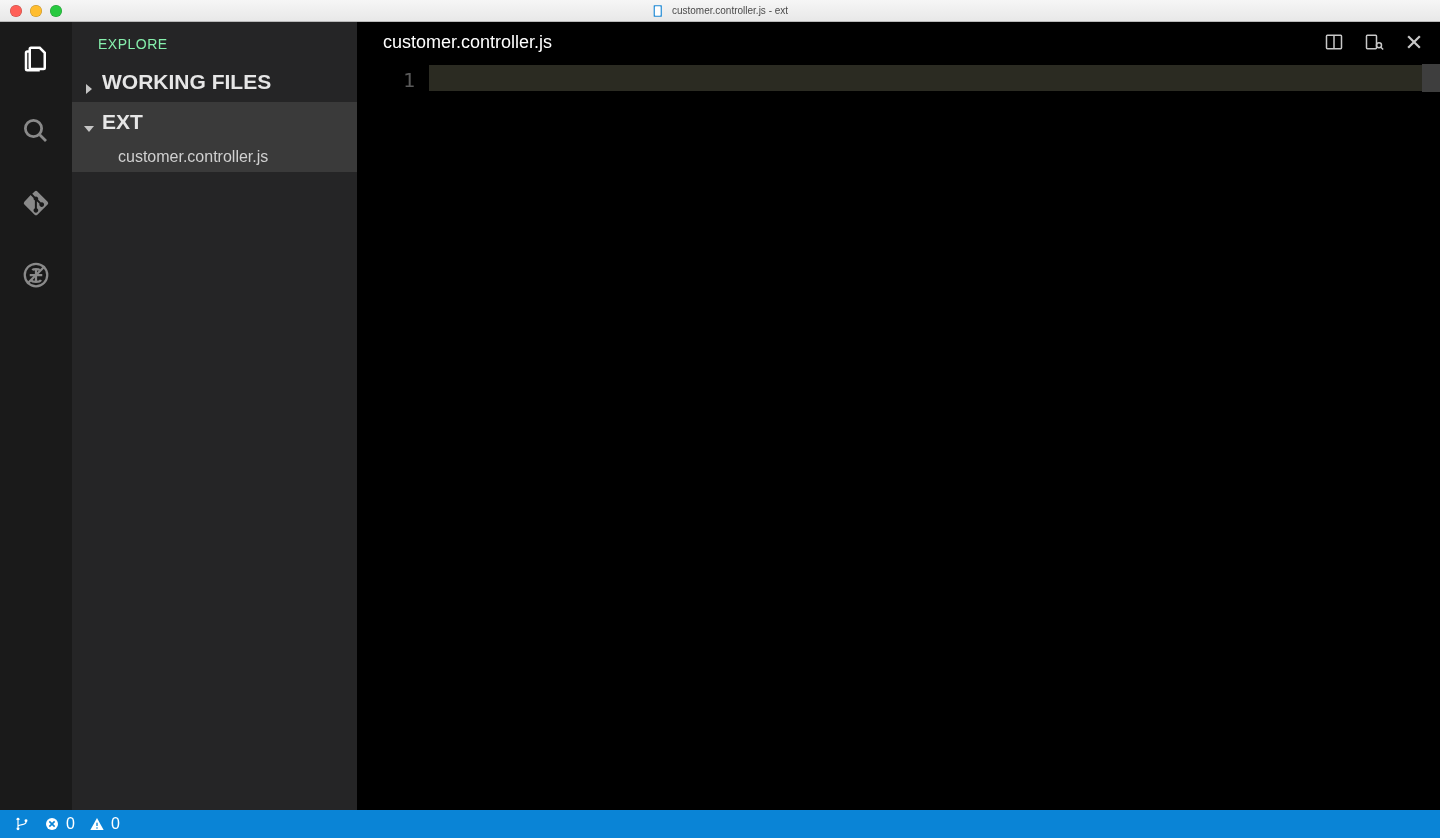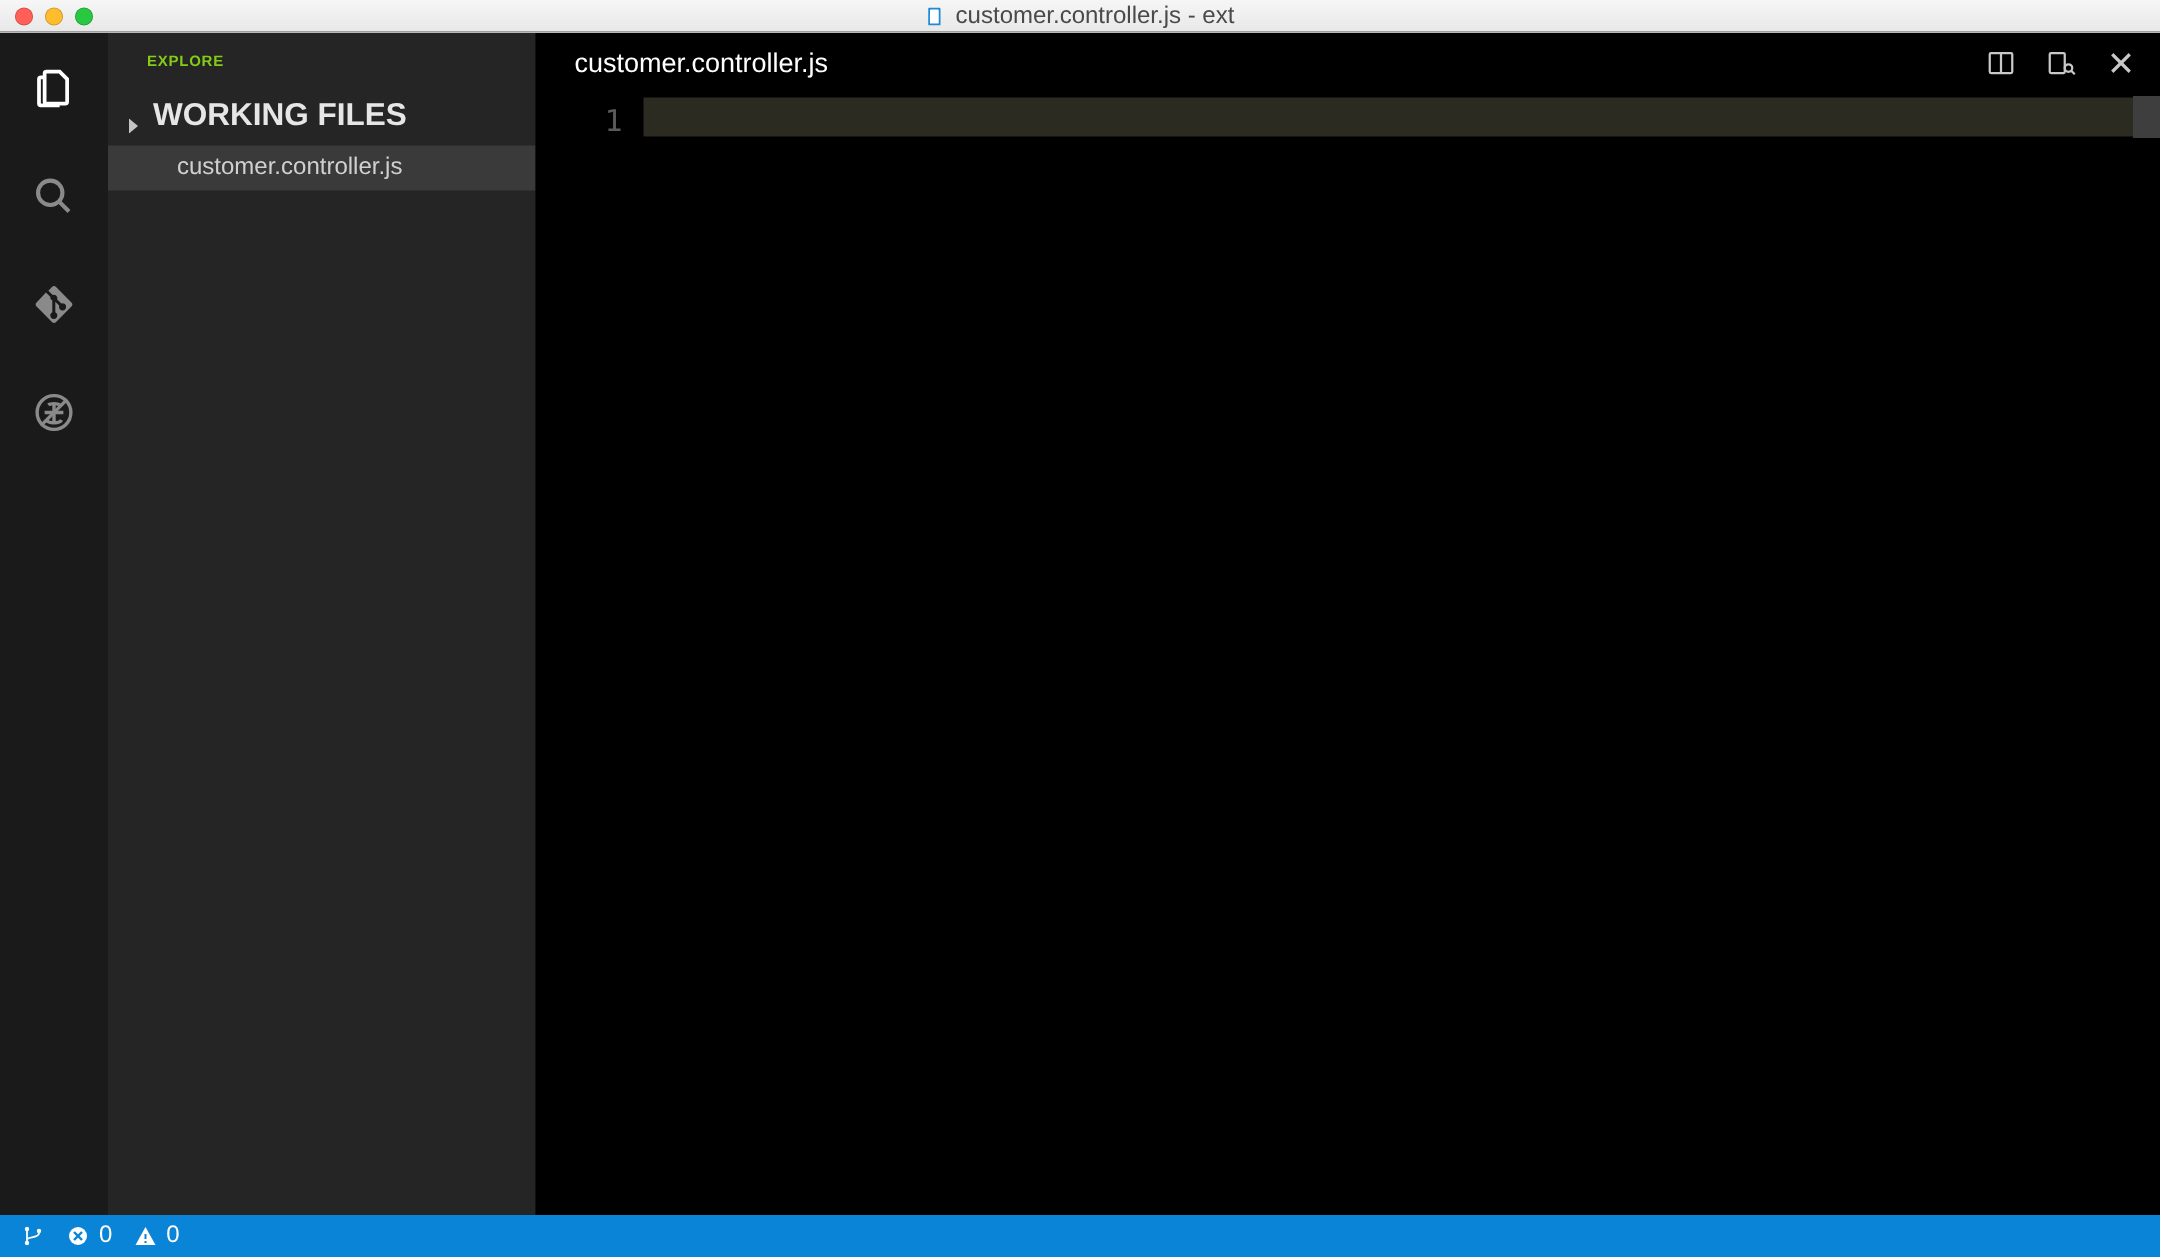--- a/index.html
+++ b/index.html
@@ -12,21 +12,21 @@
     background: linear-gradient(#f6f6f6,#e8e8e8);
     display:flex; align-items:center;
     border-bottom:1px solid #b9b9b9;
     position:relative;
   }
   .traffic { display:flex; gap:8px; margin-left:10px;}
   .traffic span{ width:12px;height:12px;border-radius:50%; display:inline-block; box-shadow: inset 0 0 0 .5px rgba(0,0,0,.25);}
   .tr-close{background:#ff5f57;}
   .tr-min{background:#ffbd2e;}
   .tr-max{background:#28c940;}
-  .titlebar-center{position:absolute;left:50%;transform:translateX(-50%);display:flex;align-items:center;gap:6px;font-size:16px;color:#4a4a4a;}
+  .titlebar-center{position:absolute;left:50%;transform:translateX(-50%);display:flex;align-items:center;gap:6px;font-size:10px;color:#4a4a4a;}
   .titlebar-center svg{width:14px;height:14px;}
 
   
   .app { flex:1 1 auto; display:flex; min-height:0; }
 
   
   .activitybar{
     width:72px; background:#1a1a1a;
     display:flex; flex-direction:column; align-items:center;
     padding-top:22px; gap:42px;
@@ -34,21 +34,21 @@
   .activitybar .ab-item{ color:#8a8a8a; cursor:pointer; display:flex; align-items:center; justify-content:center;}
   .activitybar .ab-item.active{ color:#fff; }
   .activitybar svg{ width:30px; height:30px; }
 
   
   .sidebar{
     width:285px; background:#252526; color:#c5c5c5;
     display:flex; flex-direction:column;
     font-size:13px;
   }
-  .sidebar-title{ padding:14px 26px 10px; font-size:10px; font-weight:700; color:#84cc16; letter-spacing:.5px;}
+  .sidebar-title{ padding:14px 26px 10px; font-size:14px; font-weight:400; color:#86efac; letter-spacing:.5px;}
   .section-hdr{
     display:flex; align-items:flex-end; gap:8px;
     padding:8px 12px; font-size:21px; font-weight:700; color:#e6e6e6;
     cursor:pointer;
   }
   .section-hdr.selected{ background:#3a3a3a; }
   .tree-file{
     padding:6px 12px 6px 46px; font-size:16px; color:#d0d0d0; cursor:pointer;
   }
   .tree-file.selected{ background:#3a3a3a; }
@@ -137,20 +137,28 @@
 
     <div class="section-hdr">
       <span class="chev">
         <svg viewBox="0 0 10 10">
             <path d="M2 0l6 5-6 5z"></path>
           </svg>
       </span>
       <span>WORKING FILES</span>
     </div>
 
+    <div class="section-hdr selected">
+      <span class="chev">
+        <svg viewBox="0 0 10 10">
+            <path d="M0 2l5 6 5-6z"></path>
+          </svg>
+      </span>
+      <span>EXT</span>
+    </div>
 
     <div class="tree-file selected">
       <span>customer.controller.js</span>
     </div>
   </div>
 
   <div class="editor">
     <div class="tabrow">
       <div class="tab-title">customer.controller.js</div>
       <div class="tab-actions">

